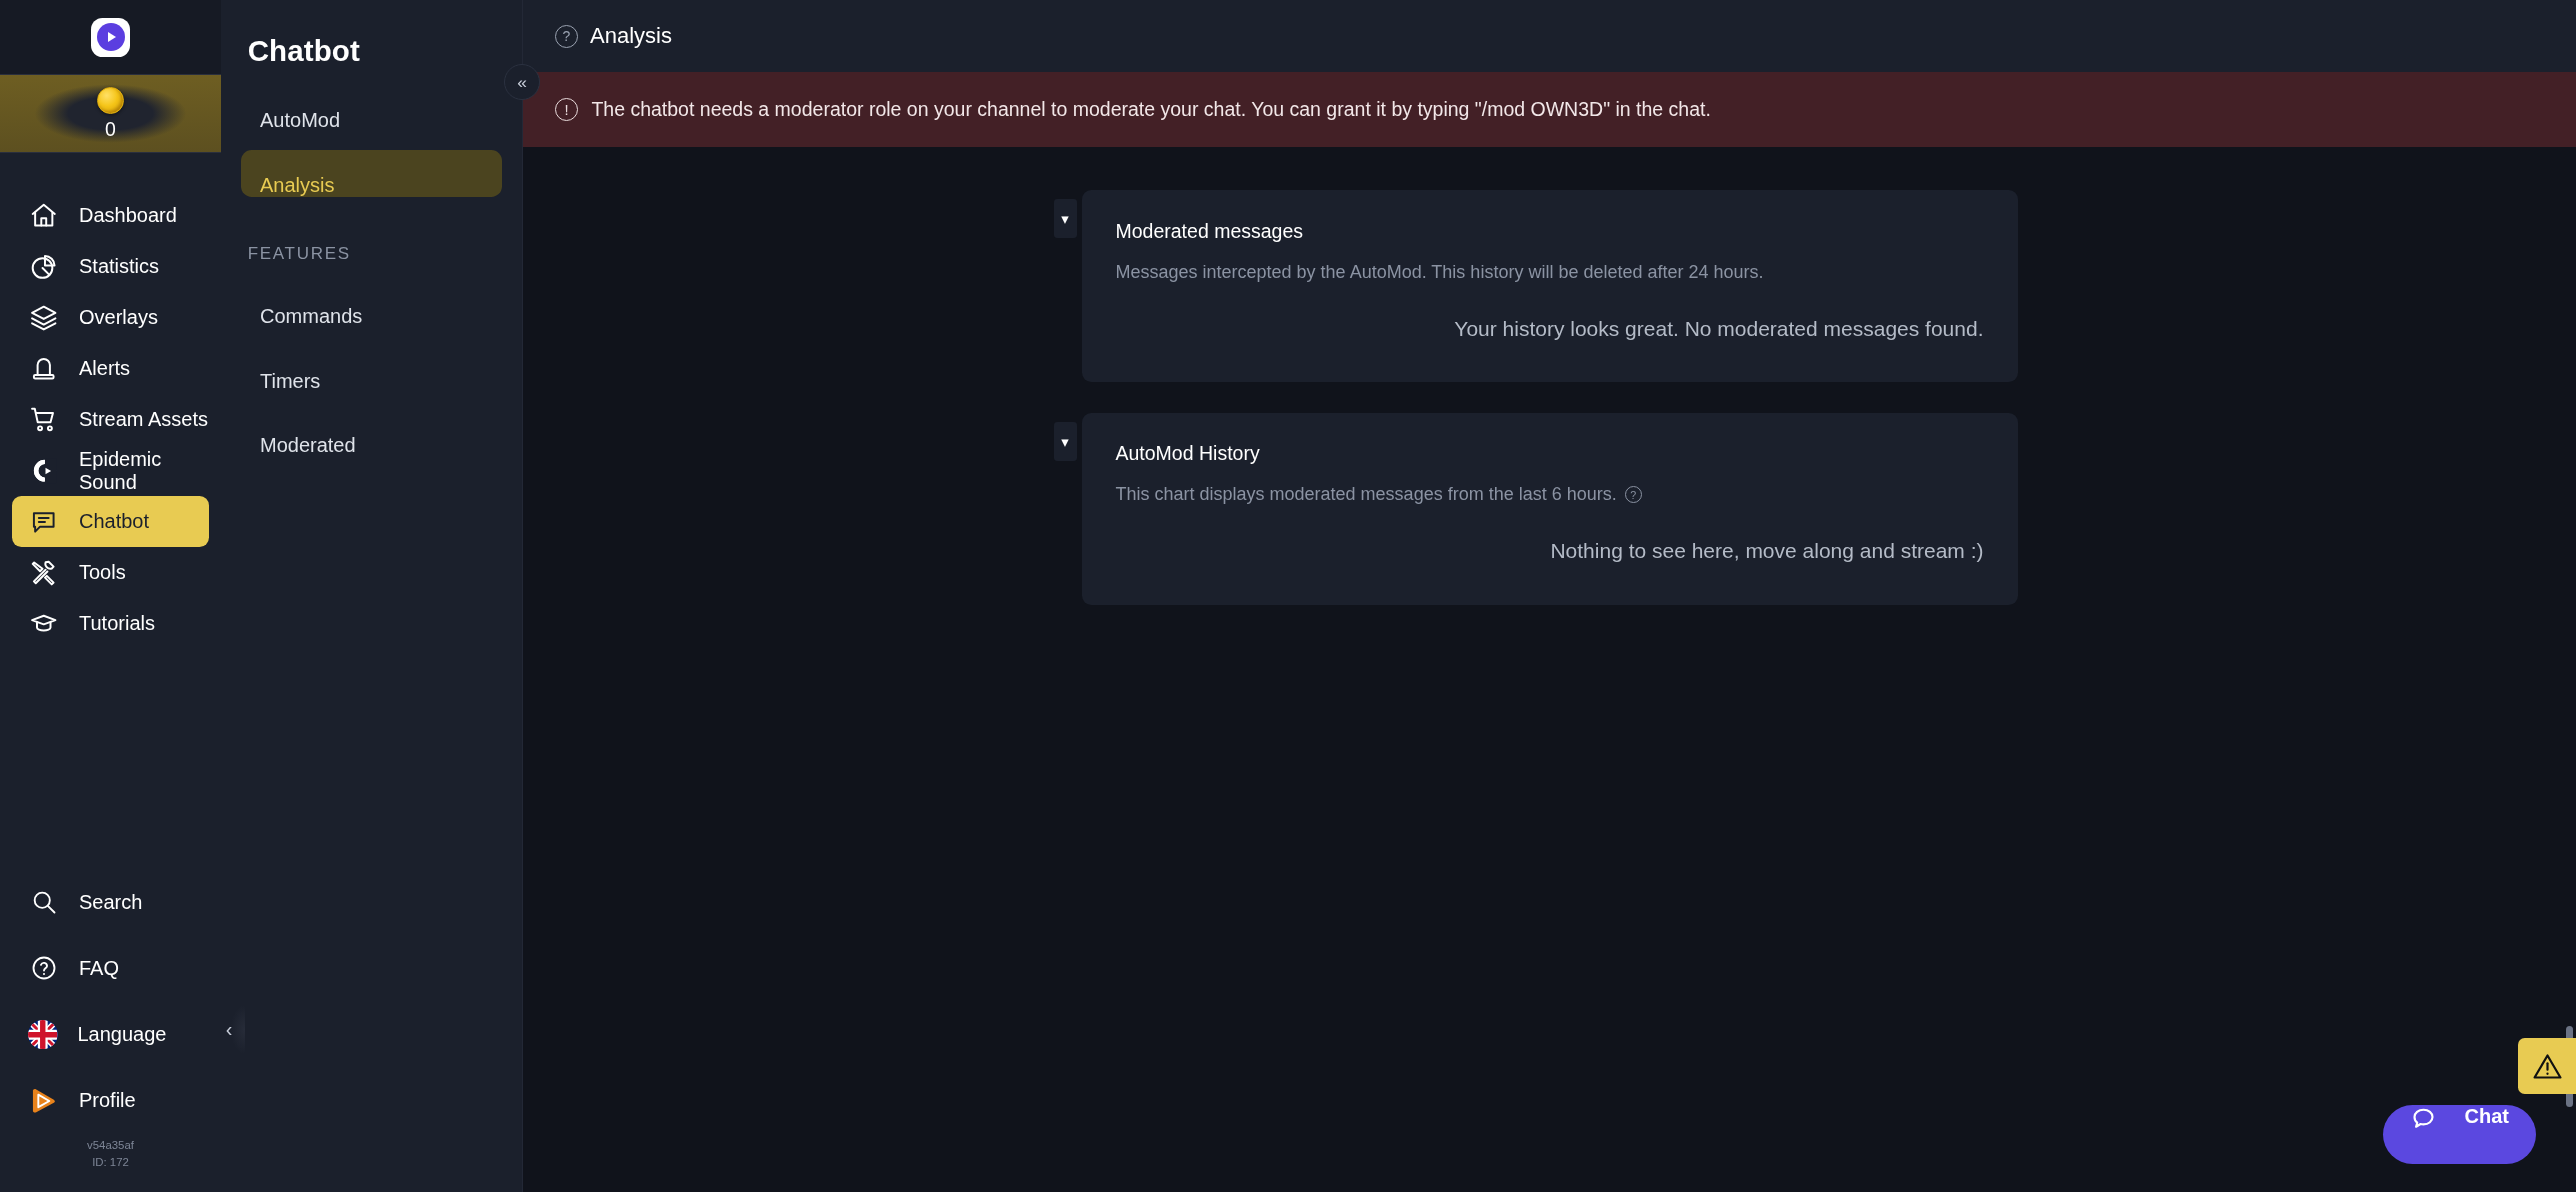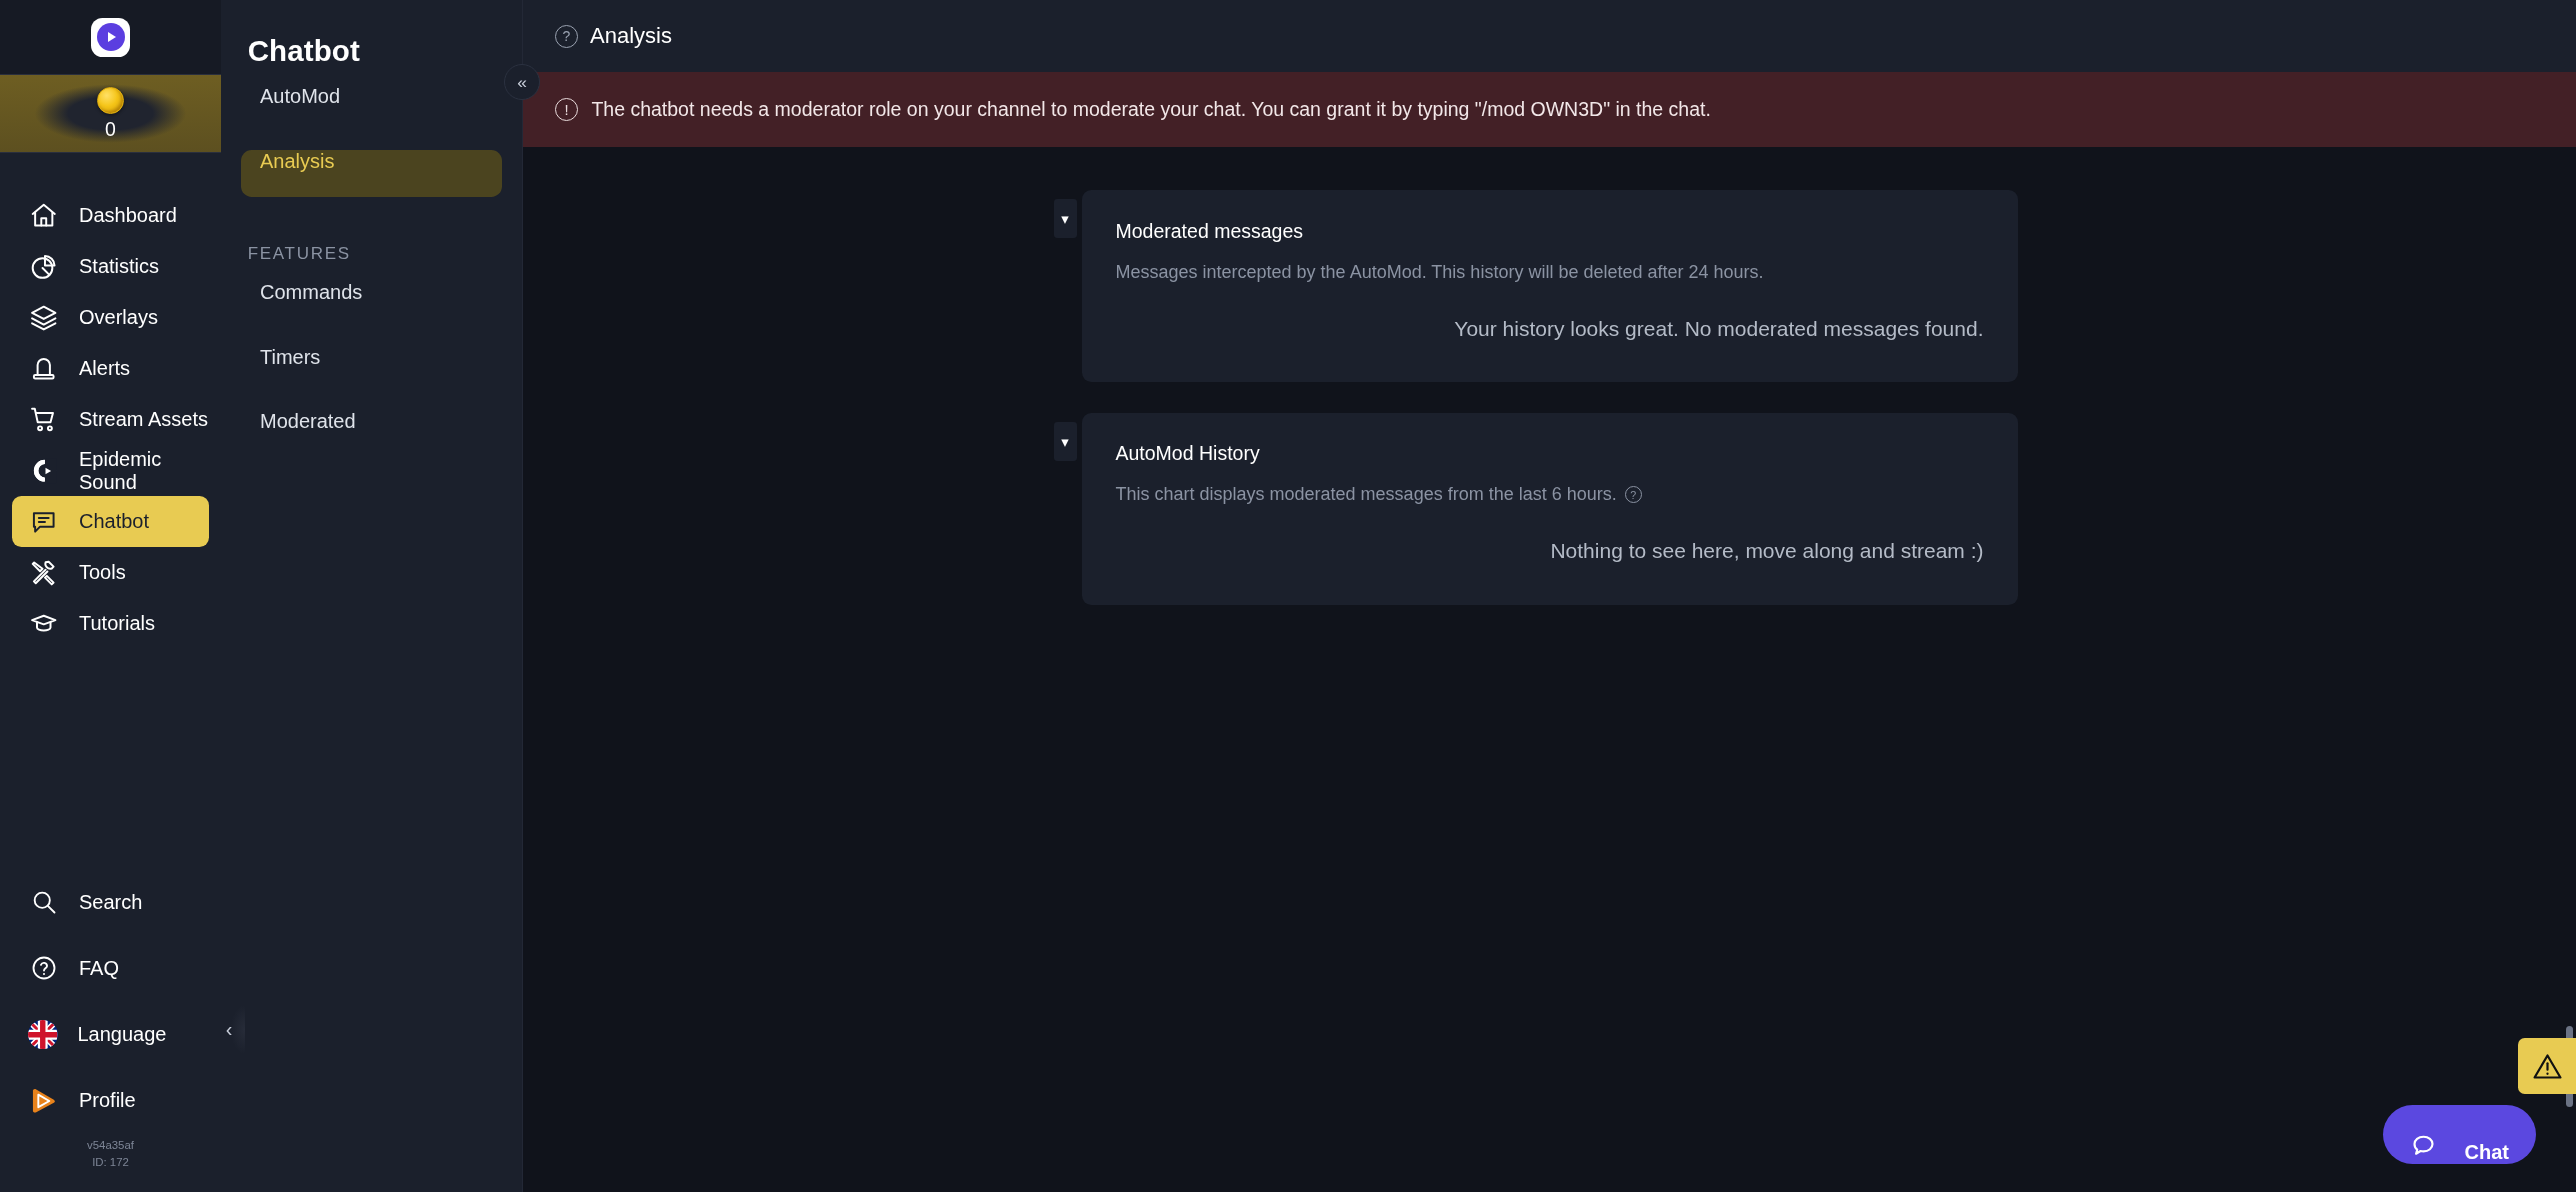--- a/index.html
+++ b/index.html
@@ -102,21 +102,21 @@
   .panel-title {
     color: #ffffff; font-size: 29.5px; font-weight: bold;
     padding: 34px 0 0 6.7px; letter-spacing: 0.1px;
   }
   .panel-group-label {
     color: #8b93a3; font-size: 17px; letter-spacing: 1.7px;
     padding: 47px 0 0 6.7px; font-weight: 500;
   }
   .panel-item {
     margin-top: 17.4px;
-    height: 47px; display: flex; align-items: flex-start;
+    height: 47px; display: flex; align-items: flex-end;
     padding-left: 19px; border-radius: 10.7px;
     color: #dfe3ea; font-size: 20px; cursor: pointer;
   }
   .panel-item.active { background: #4b441f; color: #e8cb52; }
 
   .collapse-btn {
     position: absolute; right: -18px; top: 64px;
     width: 36px; height: 36px; border-radius: 50%;
     background: #1b202c; border: 1.3px solid #2b3140;
     display: flex; align-items: center; justify-content: center;
@@ -186,21 +186,21 @@
   .warn-tab {
     position: absolute; right: 0; top: 1038px;
     width: 58px; height: 56px; border-radius: 6.7px 0 0 6.7px;
     background: #e8cb52; display: flex; align-items: center; justify-content: center;
     cursor: pointer; z-index: 30;
   }
   .chat-fab {
     position: absolute; right: 40px; bottom: 29.5px;
     height: 59px; padding: 0 27px; border-radius: 29.5px;
     background: #5b48e0; color: #ffffff; font-size: 20px; font-weight: bold;
-    display: flex; align-items: flex-end; gap: 28px; cursor: pointer; z-index: 30;
+    display: flex; align-items: flex-start; gap: 28px; cursor: pointer; z-index: 30;
   }
   .scroll-nub {
     position: absolute; right: 2.7px; top: 1026px;
     width: 7.4px; height: 81px; border-radius: 4px; background: #6b7384;
     z-index: 25;
   }
 </style>
 </head>
 <body>
 

